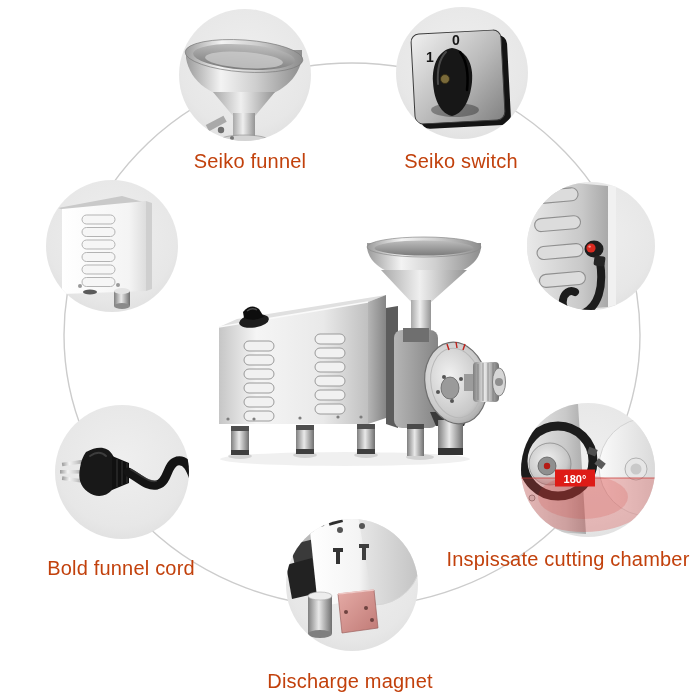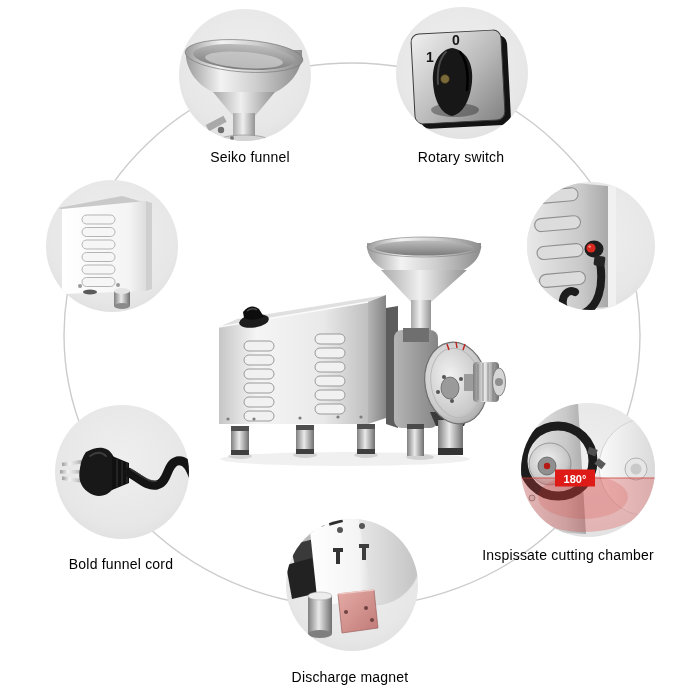--- a/index.html
+++ b/index.html
@@ -1,20 +1,20 @@
 <!DOCTYPE html>
 <html><head>
 <meta charset="utf-8">
 <style>
   html,body{margin:0;padding:0;background:#fff;}
   .stage{position:relative;width:700px;height:700px;background:#ffffff;overflow:hidden;
          font-family:"Liberation Sans",sans-serif;}
   .stage svg{position:absolute;left:0;top:0;}
-  .label{position:absolute;transform:translateX(-50%);font-size:14px;line-height:1.1;
-         color:#000000;white-space:nowrap;letter-spacing:0.2px;}
+  .label{position:absolute;transform:translateX(-50%);font-size:20px;line-height:1.1;
+         color:#c2410c;white-space:nowrap;letter-spacing:0.2px;}
   svg text{font-family:"Liberation Sans",sans-serif;}
   .switch-digit{font-size:14px;font-weight:bold;fill:#161616;}
   .badge-text{font-size:11px;font-weight:bold;fill:#ffffff;text-anchor:middle;}
 </style>
 </head>
 <body>
 
 <div class="stage">
 <svg width="700" height="700" viewBox="0 0 700 700">
   <defs>
@@ -333,17 +333,17 @@
         <line x1="488" y1="363" x2="488" y2="401"></line>
             <line x1="493" y1="363" x2="493" y2="401"></line>
       </g>
       <ellipse cx="499" cy="382" rx="6.5" ry="14" fill="#d6d6d6" stroke="#777777" stroke-width="0.9"></ellipse>
       <circle cx="499" cy="382" r="4" fill="#8f8f8f"></circle>
     </g>
   </g>
 </svg>
 
   <div class="label" style="left:250px;top:150px">Seiko funnel</div>
-  <div class="label" style="left:461px;top:150px">Rotary switch</div>
+  <div class="label" style="left:461px;top:150px">Seiko switch</div>
   <div class="label" style="left:121px;top:557px">Bold funnel cord</div>
   <div class="label" style="left:568px;top:548px">Inspissate cutting chamber</div>
   <div class="label" style="left:350px;top:670px">Discharge magnet</div>
 </div>
 
 </body></html>

